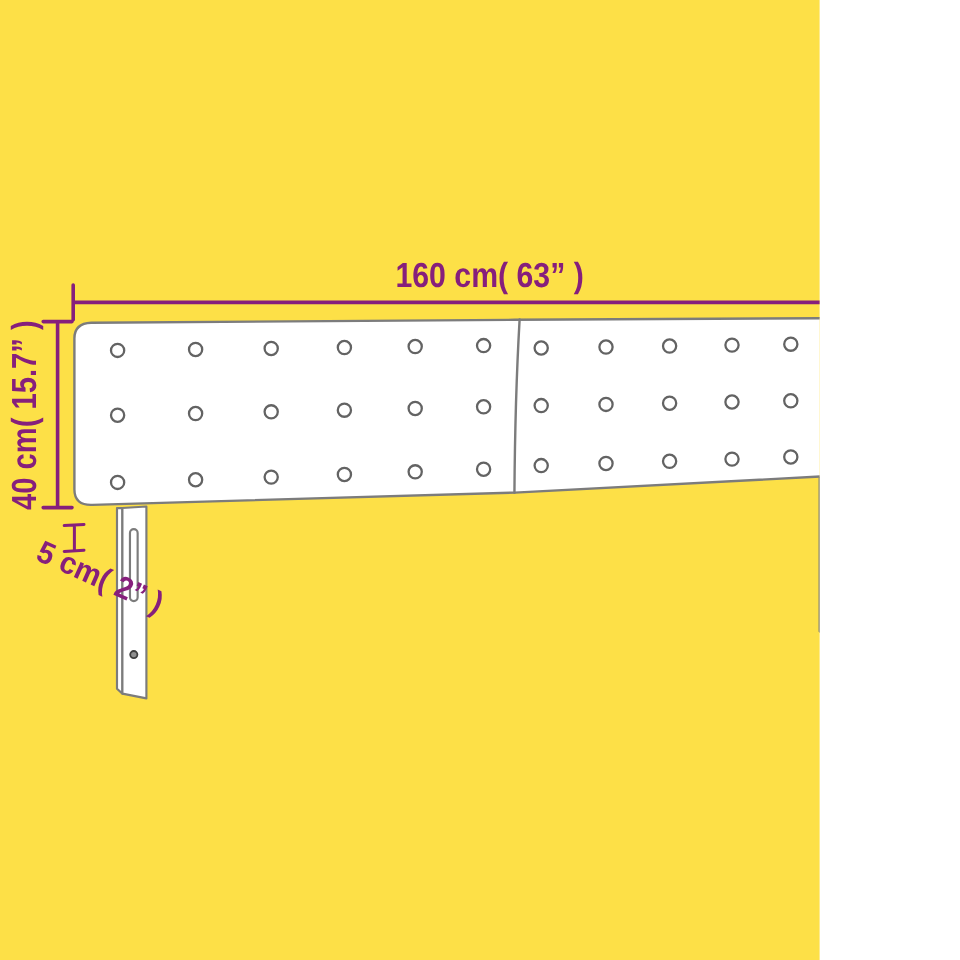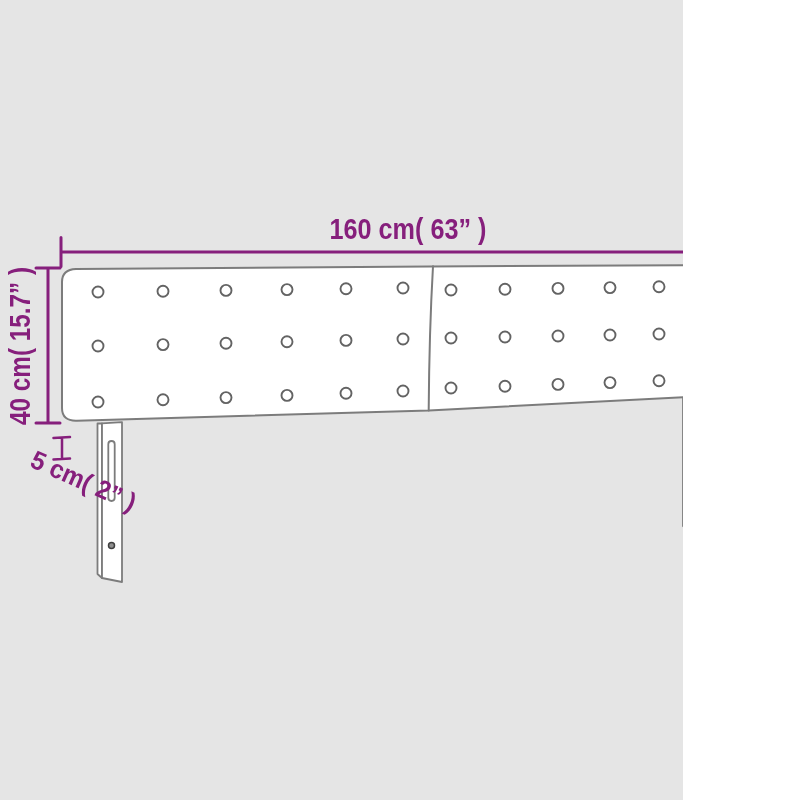--- a/index.html
+++ b/index.html
@@ -4,21 +4,21 @@
 <style>
   html, body {
     margin: 0;
     padding: 0;
     background: #ffffff;
   }
   .stage {
     position: relative;
     width: 683px;
     height: 800px;
-    background: #e5e5e5;
+    background: #fde047;
     overflow: hidden;
   }
   svg { display: block; }
   .outline {
     fill: #ffffff;
     stroke: #7c7c7c;
     stroke-width: 2;
     stroke-linejoin: round;
     stroke-linecap: round;
   }

